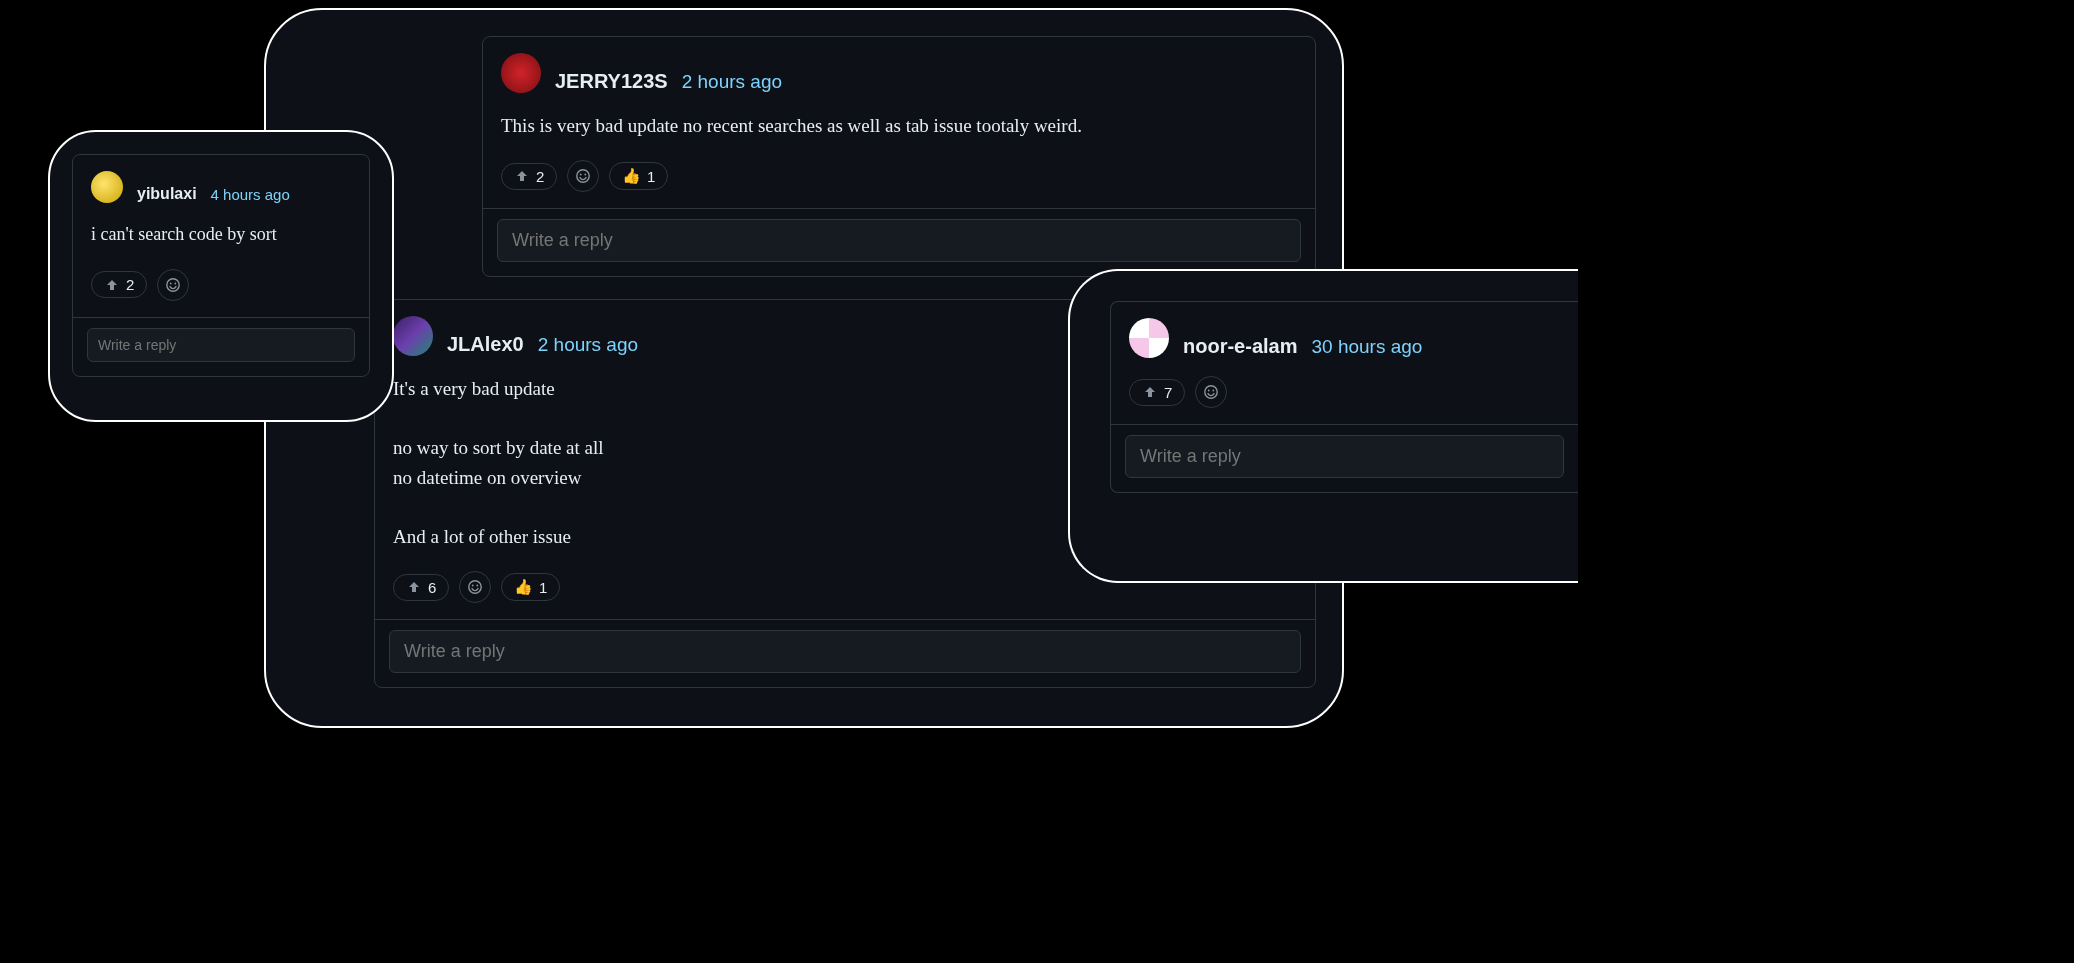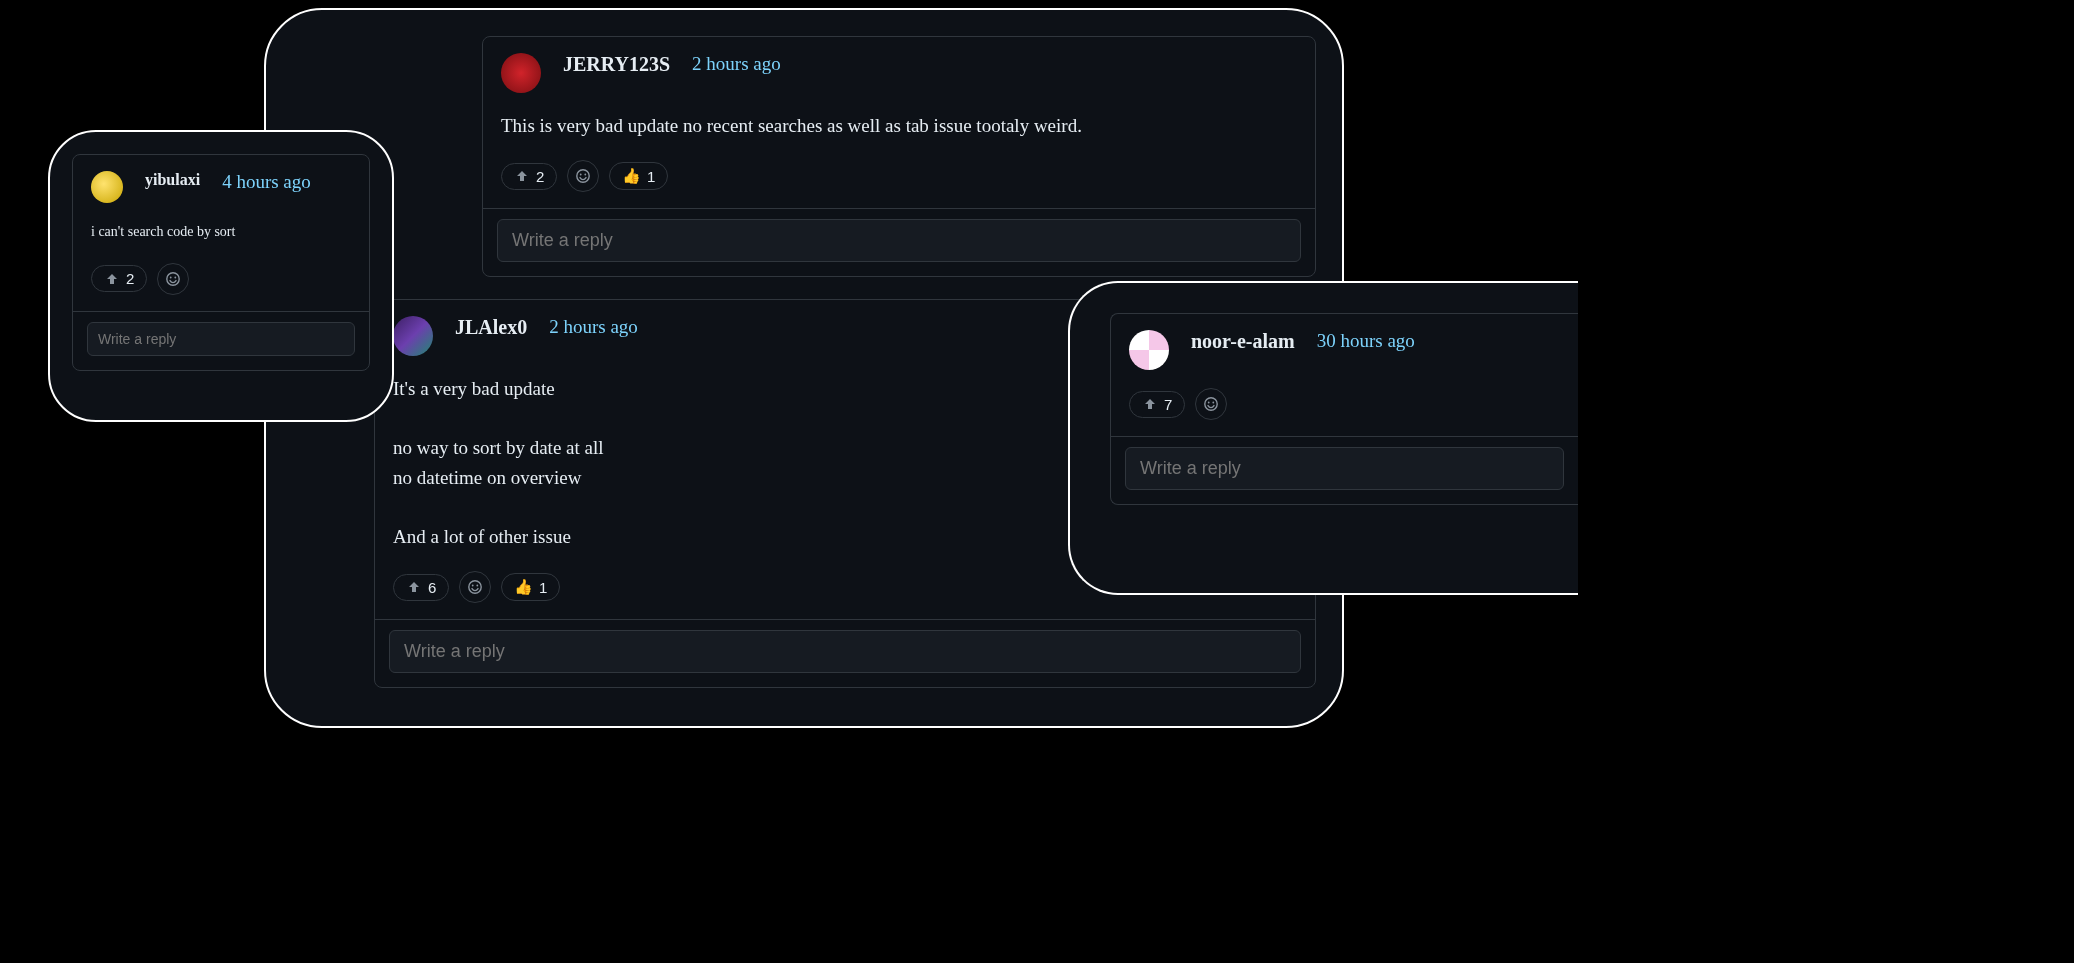--- a/index.html
+++ b/index.html
@@ -43,21 +43,21 @@
     z-index: 1;
     border-radius: 58px;
   }
   .card-center .inner {
     padding: 26px 26px 0 26px;
   }
 
   
   .card-right {
     left: 1068px;
-    top: 281px;
+    top: 269px;
     width: 510px; 
     height: 314px;
     border-radius: 50px;
     border-right: none;
     border-top-right-radius: 0;
     border-bottom-right-radius: 0;
     z-index: 3;
   }
   .card-right .inner {
     padding: 30px 0 0 40px;
@@ -67,24 +67,23 @@
     background: #0d1117;
     border: 1px solid #30363d;
     border-radius: 8px;
     margin-bottom: 22px;
   }
   .comment-body {
     padding: 16px 18px 16px 18px;
   }
   .comment-header {
     display: flex;
-    align-items: flex-start;
-    gap: 22px;
+    align-items: flex-end;
+    gap: 14px;
     margin-bottom: 18px;
-    font-family: Liberation Serif, serif;
   }
   .avatar {
     width: 40px;
     height: 40px;
     border-radius: 50%;
     display: flex;
     align-items: center;
     justify-content: center;
     font-size: 16px;
     flex-shrink: 0;
@@ -96,30 +95,30 @@
   .username {
     font-weight: 600;
     color: #e6edf3;
     font-size: 20px;
   }
   .username.small { font-size: 16px; }
   .timestamp {
     color: #7dd3fc;
     font-size: 19px;
   }
-  .timestamp.small { font-size: 19px; }
+  .timestamp.small { font-size: 15px; }
   .content {
     color: #e6edf3;
     font-size: 19px;
     line-height: 1.55;
     margin-bottom: 20px;
     white-space: pre-line;
     font-family: Liberation Serif, serif;
   }
-  .content.small { font-size: 14px; }
+  .content.small { font-size: 18px; }
 
   .reactions {
     display: flex;
     gap: 10px;
     align-items: center;
   }
   .pill {
     display: inline-flex;
     align-items: center;
     gap: 6px;

